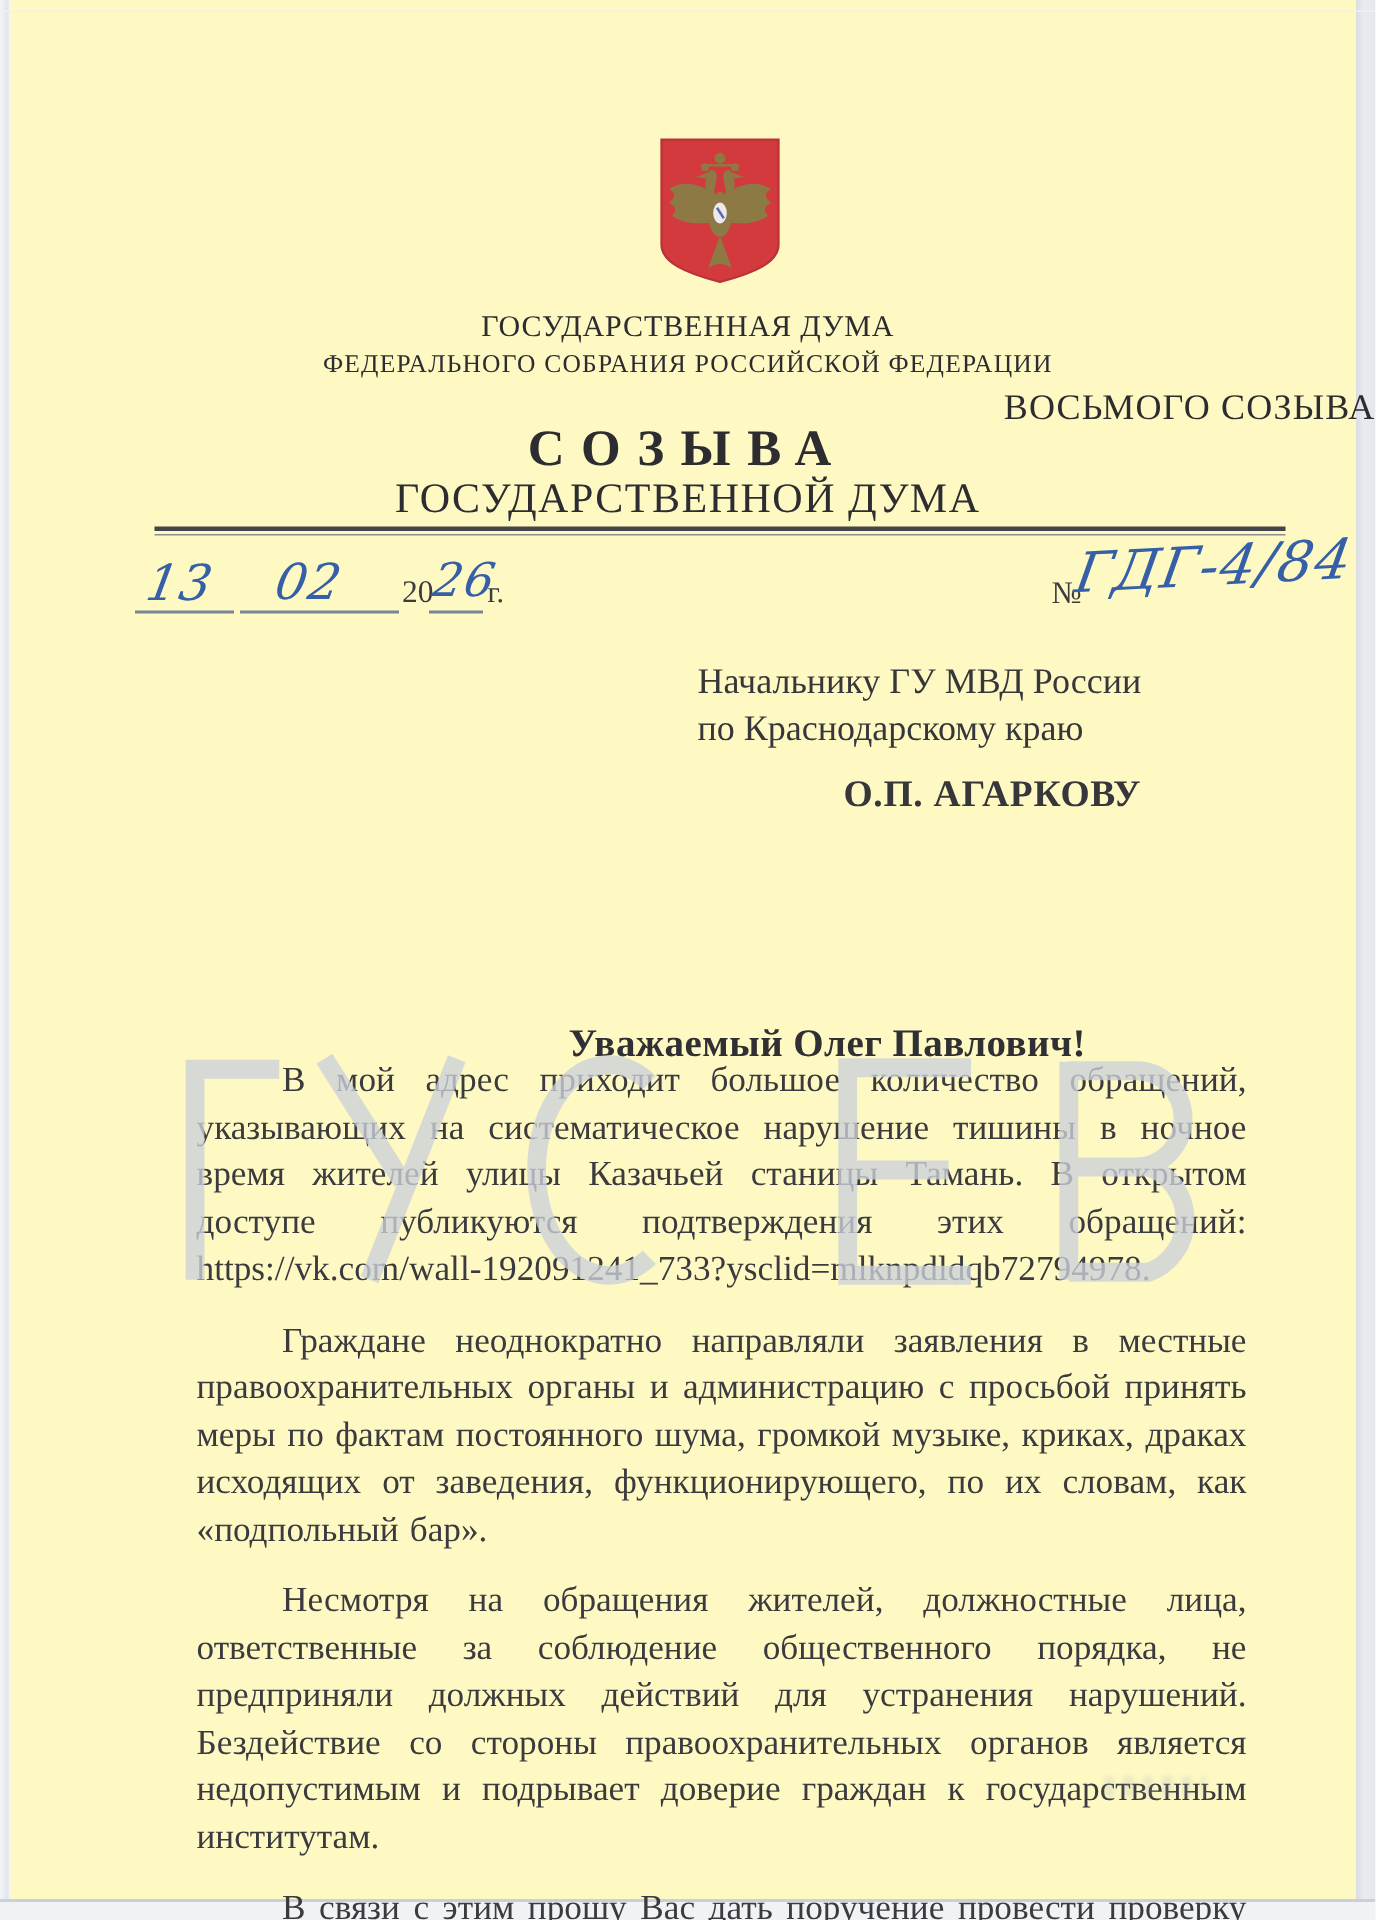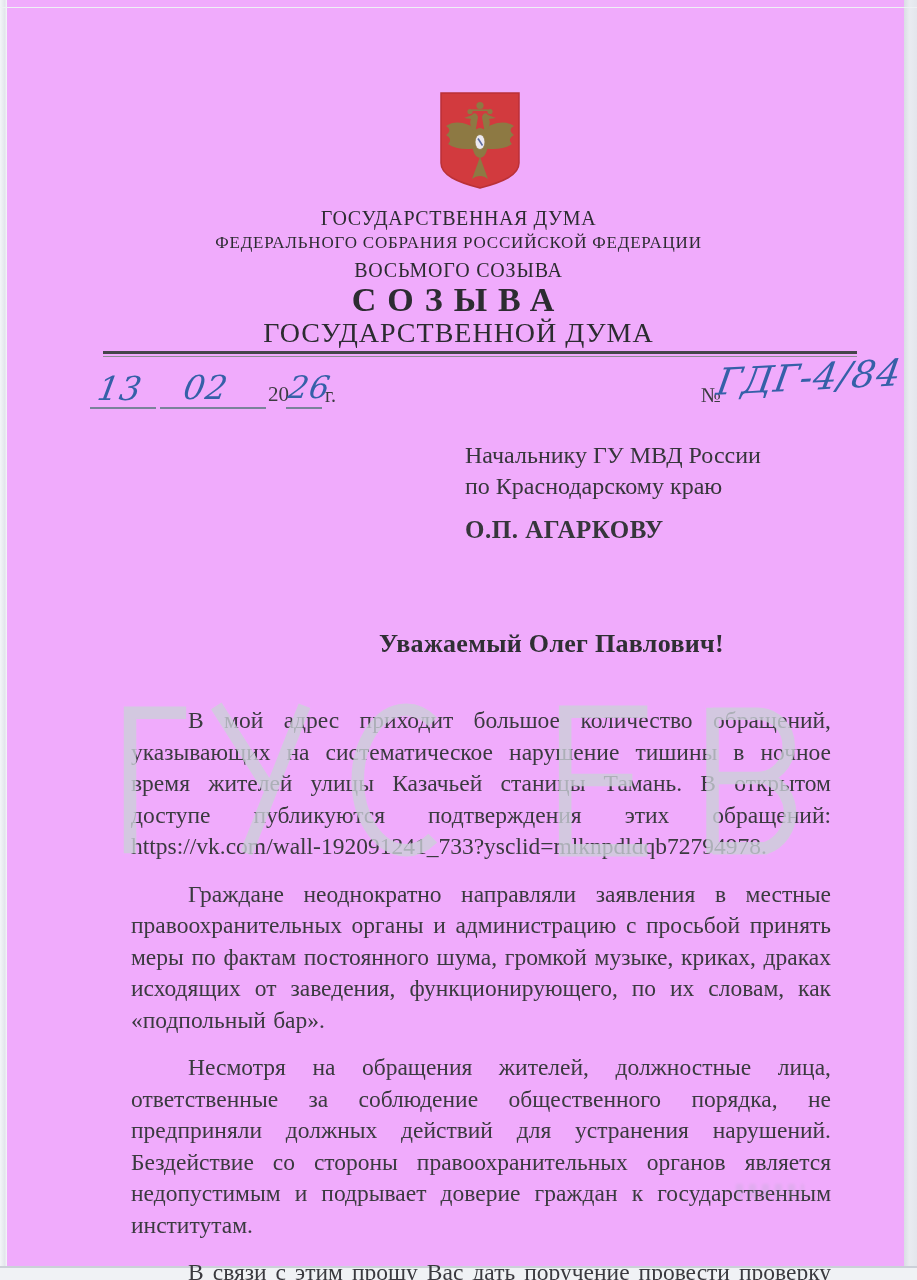--- a/index.html
+++ b/index.html
@@ -1,41 +1,41 @@
 <!DOCTYPE html>
 <html lang="ru"><head>
 <meta charset="utf-8">
 <style>
   html,body{margin:0;padding:0;background:#ffffff;}
   .page{
     position:relative;
     width:917px;height:1280px;
     margin:0 auto;
-    background:#f0abfc;
+    background:#fef9c3;
     overflow:hidden;
     font-family:"Liberation Serif","DejaVu Serif",serif;
     color:#35353a;
   }
   
   .edge-left{position:absolute;left:0;top:0;width:7px;height:100%;
     background:linear-gradient(90deg,#f3f5f8 0,#e2e5eb 70%,#f6f7fa 100%);}
   .edge-right{position:absolute;right:0;top:0;width:13px;height:100%;
     background:linear-gradient(90deg,#d9dde4 0,#e9ebf0 40%,#e3e6ec 100%);}
   .edge-bottom{position:absolute;left:0;bottom:0;width:100%;height:12px;
     background:#f0f2f5;border-top:2px solid #cbd0d8;}
   .edge-top{position:absolute;left:0;top:7px;width:100%;height:1px;background:#eef1f4;}
 
   
   .crest{position:absolute;left:437px;top:91px;width:86px;height:99px;}
 
   
   .lh{position:absolute;left:0;width:100%;text-align:center;color:#2c2c31;}
   .lh1{top:207px;font-size:20px;letter-spacing:0.6px;}
   .lh2{top:233px;font-size:17px;letter-spacing:0.8px;}
-  .lh3{top:259px;font-size:20px;letter-spacing:0.8px;}
+  .lh3{top:259px;font-size:24px;letter-spacing:0.8px;text-align:right;}
   .lh-title{top:281px;font-size:34px;font-weight:bold;letter-spacing:11px;}
   .lh-sub{top:317px;font-size:28px;letter-spacing:1px;}
 
   .rule{position:absolute;left:103px;top:351px;width:754px;height:2px;
     border-top:3.5px solid #45454a;border-bottom:1.5px solid #8e8e94;}
 
   
   .hw{font-family:"DejaVu Serif","Liberation Serif",serif;font-style:italic;
     color:#3560a8;letter-spacing:1px;}
   .ref-day{position:absolute;left:98px;top:369px;font-size:33px;transform:skewX(-10deg);}
@@ -45,25 +45,25 @@
   .ref-ul3{position:absolute;left:286px;top:407px;width:36px;border-bottom:2px solid #79839a;}
   .ref-y20{position:absolute;left:268px;top:382px;font-size:21px;color:#3b3b40;}
   .ref-y26{position:absolute;left:289px;top:369px;font-size:31px;transform:skewX(-10deg);}
   .ref-gsuf{position:absolute;left:325px;top:384px;font-size:20px;color:#3b3b40;}
   .ref-no{position:absolute;left:701px;top:383px;font-size:21px;color:#3b3b40;}
   .ref-num{position:absolute;left:718px;top:356px;font-size:37px;
     transform:skewX(-12deg) rotate(-3deg);white-space:nowrap;}
 
   
   .recipient{position:absolute;left:465px;top:440px;font-size:24px;line-height:31px;color:#36363b;}
-  .recipient .name{margin-top:12px;font-size:25px;font-weight:bold;letter-spacing:0.5px;}
+  .recipient .name{margin-top:12px;font-size:25px;font-weight:bold;letter-spacing:0.5px;text-align:right;}
   .recipient .addr{margin-top:13px;font-size:17.5px;letter-spacing:0.2px;}
 
   
-  .salutation{position:absolute;left:379px;top:629px;font-size:26px;font-weight:bold;
+  .salutation{position:absolute;left:379px;top:681px;font-size:26px;font-weight:bold;
     letter-spacing:0.3px;color:#2f2f34;}
   .body{position:absolute;left:115px;top:689px;width:732px;
     font-size:23.5px;line-height:31.5px;text-align:justify;color:#3a3a3f;}
   .body p{margin:16px;text-indent:57px;overflow-wrap:anywhere;word-spacing:1.5px;}
 
   
   .watermark{position:absolute;left:116px;top:699px;width:772px;height:162px;
     opacity:0.78;pointer-events:none;z-index:5;}
   .watermark path{fill:none;stroke:#ccd1d9;stroke-width:12.5;}
 

